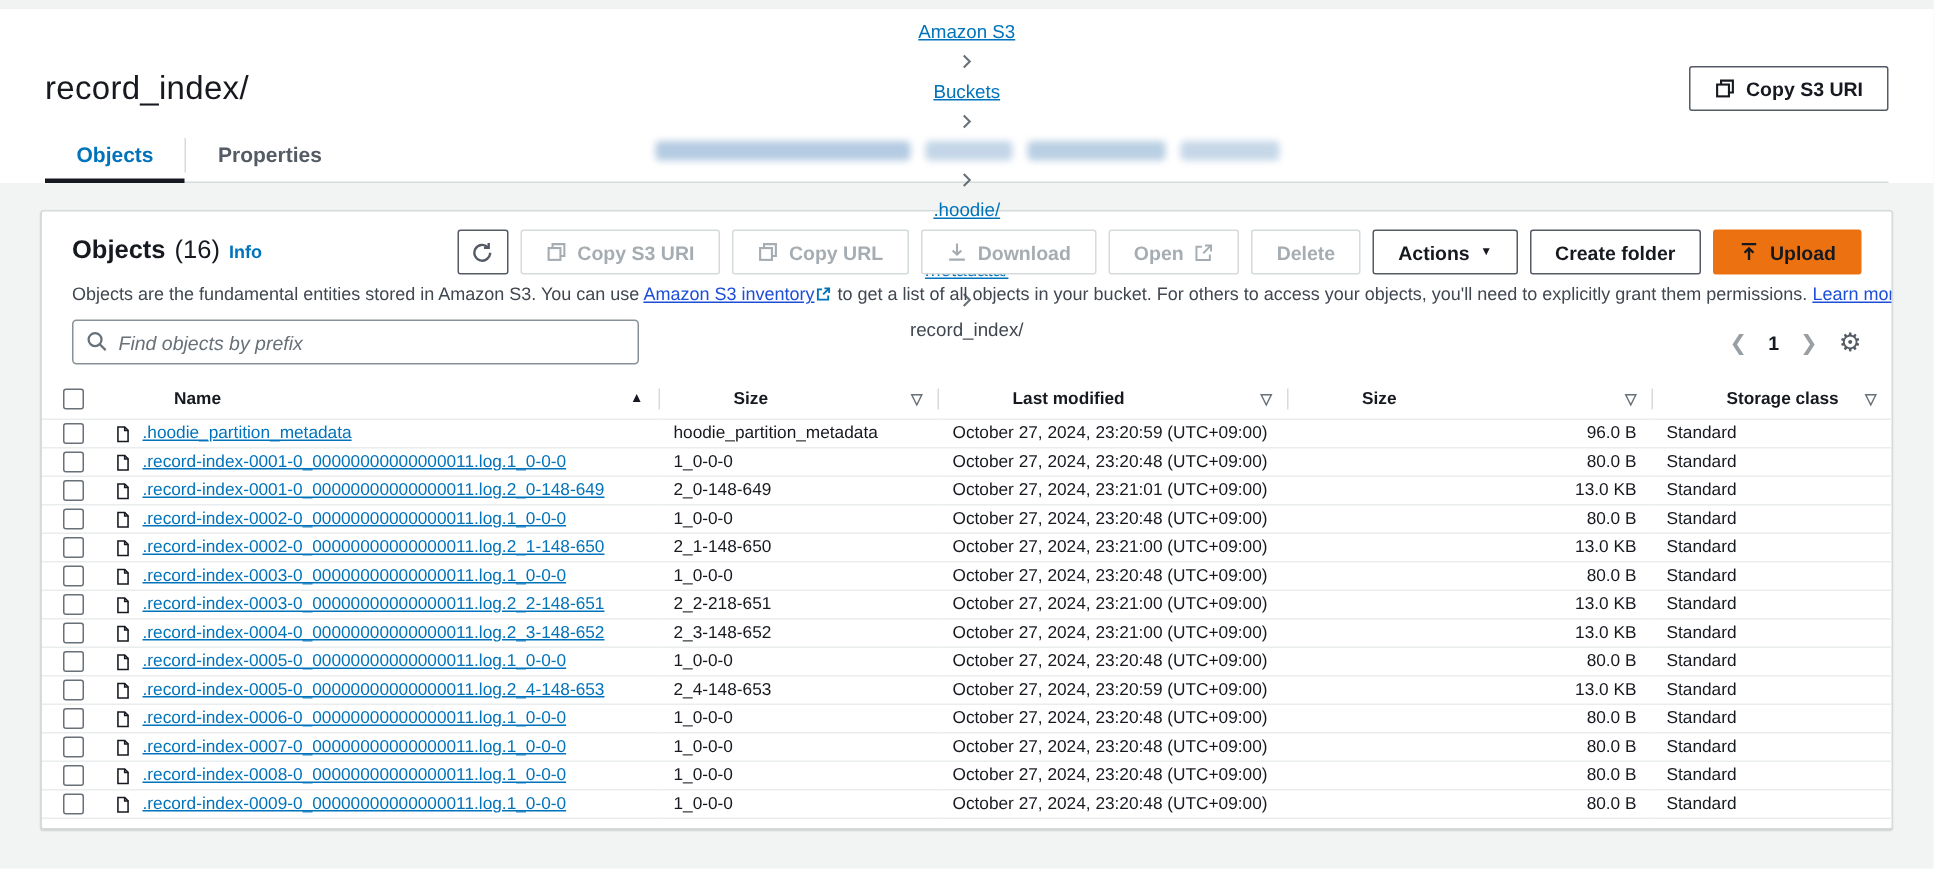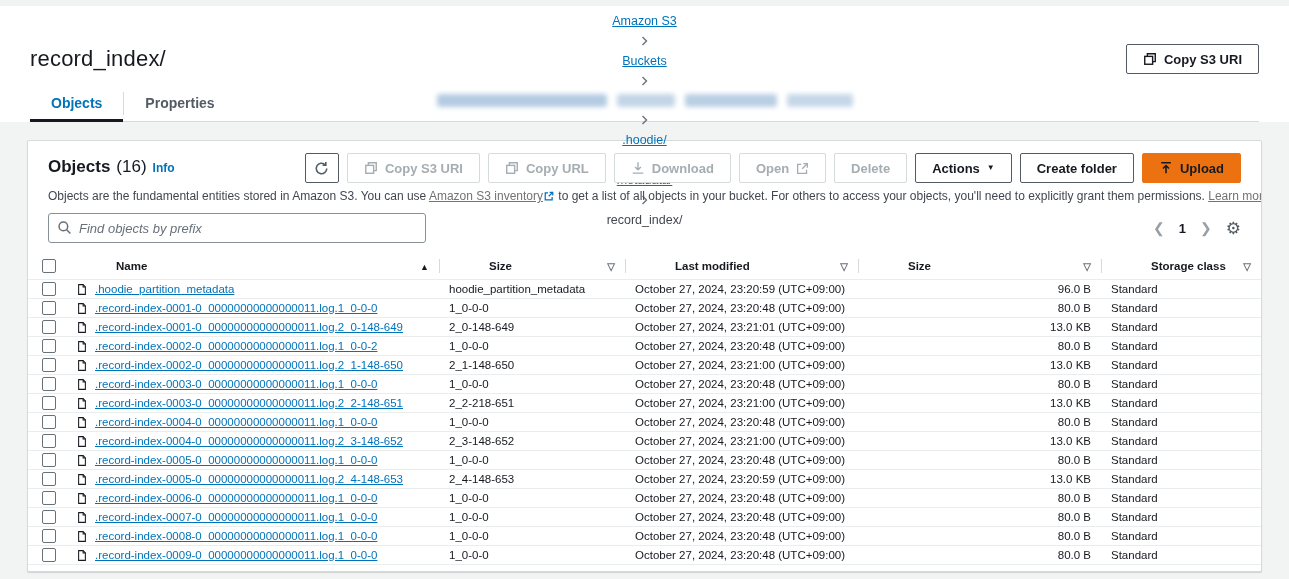--- a/index.html
+++ b/index.html
@@ -55,42 +55,42 @@
   .panel { background:#fff; border:1px solid #d5dbdb; border-radius:2px;
            box-shadow:0 1px 1px rgba(0,28,36,.15); padding:12px 0 6px; }
   .panel-head { display:flex; align-items:flex-start; justify-content:space-between; padding:0 20px; }
   .panel-title { font-size:17px; display:flex; align-items:baseline; gap:6px; padding-top:4px; white-space:nowrap; }
   .panel-title b { font-weight:700; }
   .panel-title .count { font-weight:400; color:#16191f; }
   .info-link { font-size:12px; font-weight:700; color:#0073bb; cursor:pointer; }
   .toolbar { display:flex; gap:8px; align-items:center; }
 
   .panel-desc { padding:6px 20px 0; font-size:12px; color:#414750; white-space:nowrap; overflow:hidden; }
-  .panel-desc a { color:#737373; text-decoration:underline; cursor:pointer; }
+  .panel-desc a { color:#1d4ed8; text-decoration:underline; cursor:pointer; }
   .ext-ico { color:#0073bb; margin:0 1px; position:relative; top:1px; }
 
   .search-row { display:flex; align-items:center; justify-content:space-between; padding:10px 20px 10px; }
   .search-box { position:relative; width:378px; }
   .search-box svg { position:absolute; left:9px; top:7px; color:#687078; }
   .search-box input {
     width:100%; height:30px; border:1px solid #879196; border-radius:3px;
     padding:0 8px 0 30px; font-family:"Liberation Sans",sans-serif;
     font-size:13px; font-style:italic; color:#16191f;
   }
   .search-box input::placeholder { color:#687078; font-style:italic; }
   .paging { display:flex; align-items:center; gap:14px; font-size:13px; }
   .pg-btn { color:#98a0a5; font-size:14px; cursor:pointer; background:none; border:none; font-family:inherit; }
   .pg-num { font-weight:700; color:#16191f; background:none; border:none; font-size:13px; font-family:inherit; cursor:pointer; }
   .gear { font-size:17px; color:#545b64; cursor:pointer; background:none; border:none; line-height:1; }
 
   
   table { width:100%; border-collapse:collapse; table-layout:fixed; font-size:11.5px; }
   th { text-align:left; font-weight:700; color:#16191f; padding:6px 10px; border-bottom:1px solid #eaeded; position:relative; }
   th.divided::before { content:""; position:absolute; left:0; top:6px; bottom:6px; width:1px; background:#d5dbdb; }
-  .th-inner { display:flex; align-items:flex-end; justify-content:space-between; cursor:pointer;padding-left:40px; }
+  .th-inner { display:flex; align-items:flex-start; justify-content:space-between; cursor:pointer;padding-left:40px; }
   .sort-asc { font-size:9px; color:#16191f; }
   .filter-tri { font-size:10px; color:#687078; cursor:pointer; }
   td { padding:2px 10px; border-bottom:1px solid #eaeded; color:#16191f; height:19px; vertical-align:middle; white-space:nowrap; overflow:hidden; }
   td.size { text-align:right; }
   .name-cell { display:flex; align-items:center; gap:7px; }
   .name-cell svg { flex:none; color:#16191f; }
   .obj-link { color:#0073bb; text-decoration:underline; cursor:pointer; white-space:nowrap; }
   .cb { appearance:none; -webkit-appearance:none; width:14px; height:14px; border:1px solid #687078;
         border-radius:2px; background:#fff; cursor:pointer; display:block; }
   td.check, th.check { padding-left:14px; }
@@ -371,21 +371,21 @@
             <tr>
               <td class="check">
                 <input type="checkbox" class="cb" style="">
               </td>
               <td>
                 <span class="name-cell">
                   <svg width="12" height="13" viewBox="0 0 16 16" fill="none" stroke="currentColor" stroke-width="1.4">
                     <path d="M3.5 1.5h6l3 3v10h-9z"></path>
                     <path d="M9.5 1.5v3.2h3.2"></path>
                   </svg>
-                  <span class="obj-link">.record-index-0002-0_00000000000000011.log.1_0-0-2</span>
+                  <span class="obj-link">.record-index-0002-0_00000000000000011.log.1_0-0-0</span>
                 </span>
               </td>
               <td>1_0-0-0</td>
               <td>October 27, 2024, 23:20:48 (UTC+09:00)</td>
               <td class="size">80.0 B</td>
               <td>Standard</td>
             </tr>
 
             <tr>
               <td class="check">
@@ -437,38 +437,20 @@
                   </svg>
                   <span class="obj-link">.record-index-0003-0_00000000000000011.log.2_2-148-651</span>
                 </span>
               </td>
               <td>2_2-218-651</td>
               <td>October 27, 2024, 23:21:00 (UTC+09:00)</td>
               <td class="size">13.0 KB</td>
               <td>Standard</td>
             </tr>
 
-            <tr>
-              <td class="check">
-                <input type="checkbox" class="cb" style="">
-              </td>
-              <td>
-                <span class="name-cell">
-                  <svg width="12" height="13" viewBox="0 0 16 16" fill="none" stroke="currentColor" stroke-width="1.4">
-                    <path d="M3.5 1.5h6l3 3v10h-9z"></path>
-                    <path d="M9.5 1.5v3.2h3.2"></path>
-                  </svg>
-                  <span class="obj-link">.record-index-0004-0_00000000000000011.log.1_0-0-0</span>
-                </span>
-              </td>
-              <td>1_0-0-0</td>
-              <td>October 27, 2024, 23:20:48 (UTC+09:00)</td>
-              <td class="size">80.0 B</td>
-              <td>Standard</td>
-            </tr>
 
             <tr>
               <td class="check">
                 <input type="checkbox" class="cb" style="">
               </td>
               <td>
                 <span class="name-cell">
                   <svg width="12" height="13" viewBox="0 0 16 16" fill="none" stroke="currentColor" stroke-width="1.4">
                     <path d="M3.5 1.5h6l3 3v10h-9z"></path>
                     <path d="M9.5 1.5v3.2h3.2"></path>

